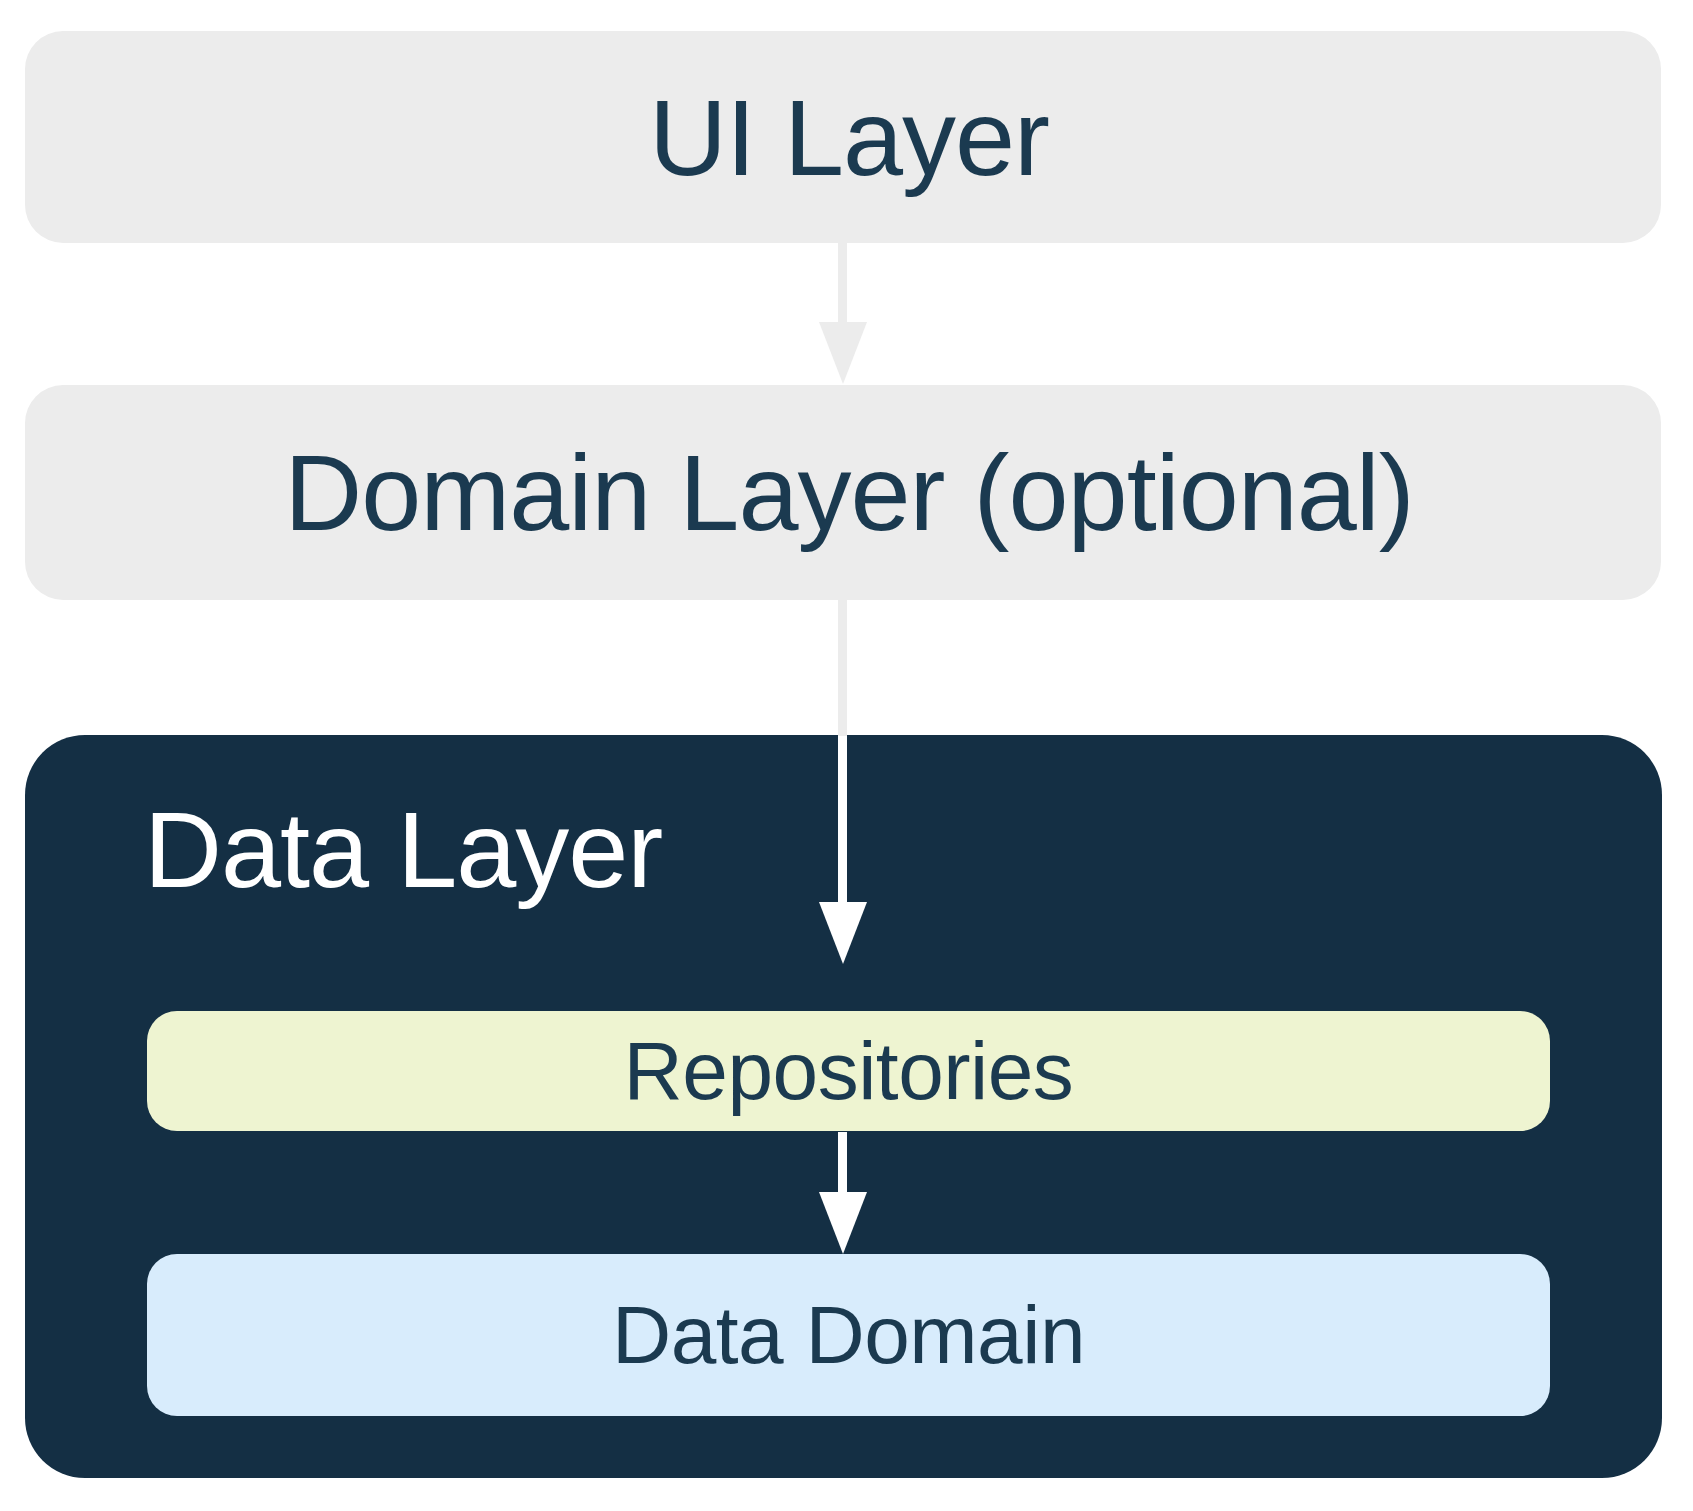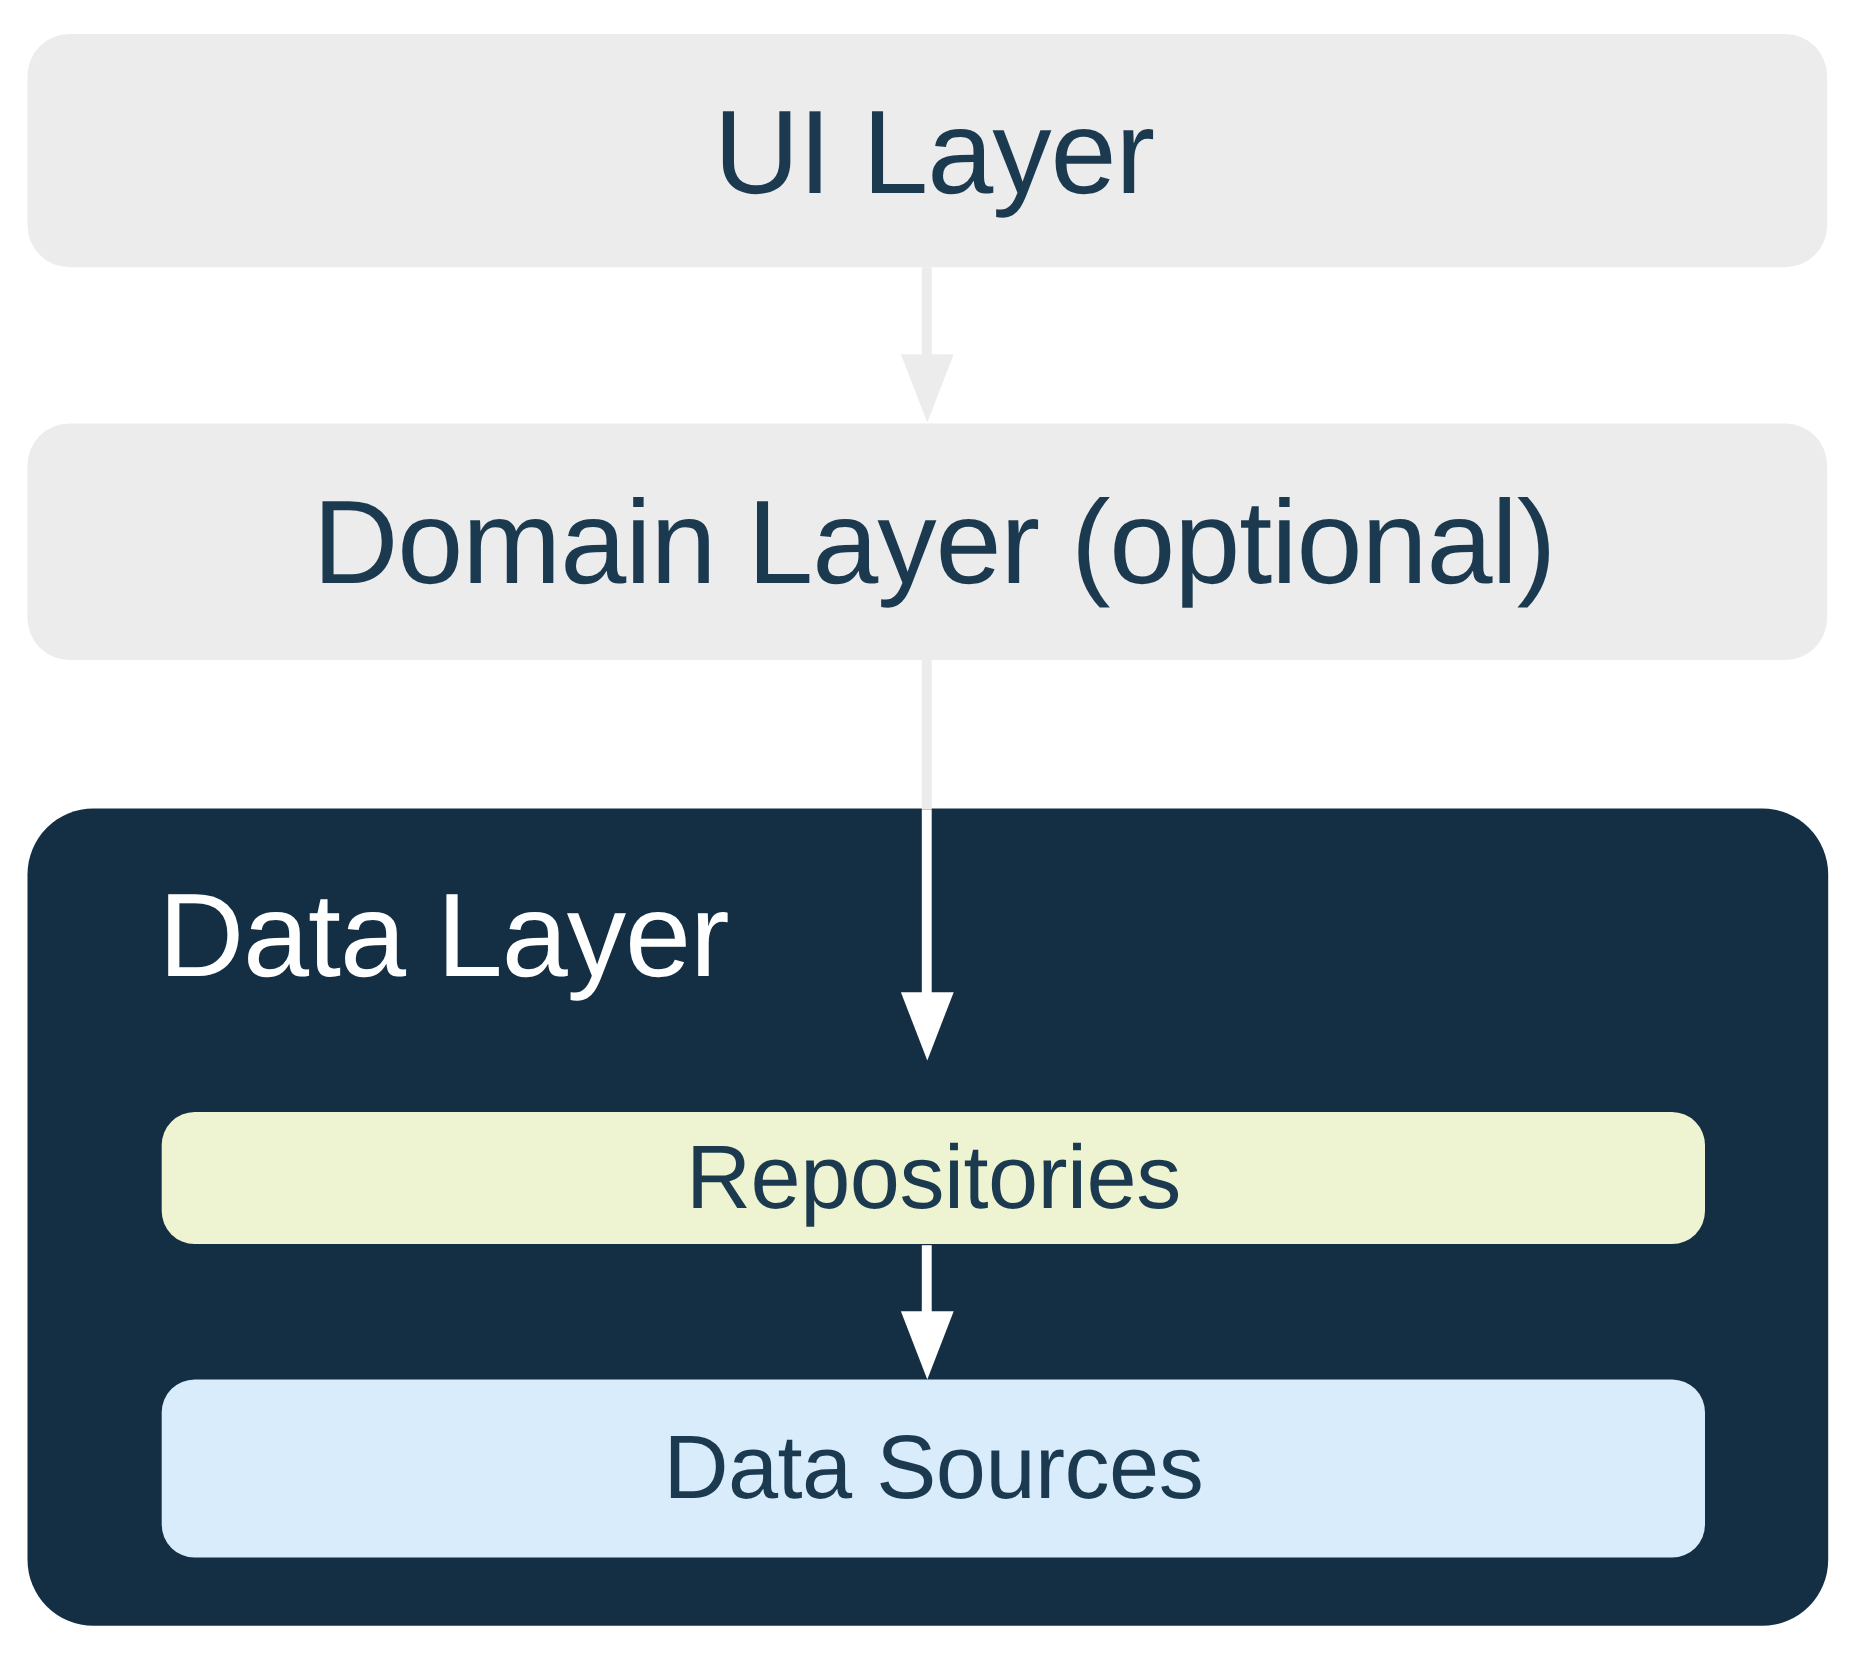--- a/index.html
+++ b/index.html
@@ -124,16 +124,16 @@
   <div class="arrow-part head a2-head"></div>
 
   <div class="box inner-box repositories">
     <span>Repositories</span>
   </div>
 
   <div class="arrow-part shaft a3-shaft"></div>
   <div class="arrow-part head a3-head"></div>
 
   <div class="box inner-box data-sources">
-    <span>Data Sources</span>
+    <span>Data Domain</span>
   </div>
 
 </div>
 
 </body></html>

